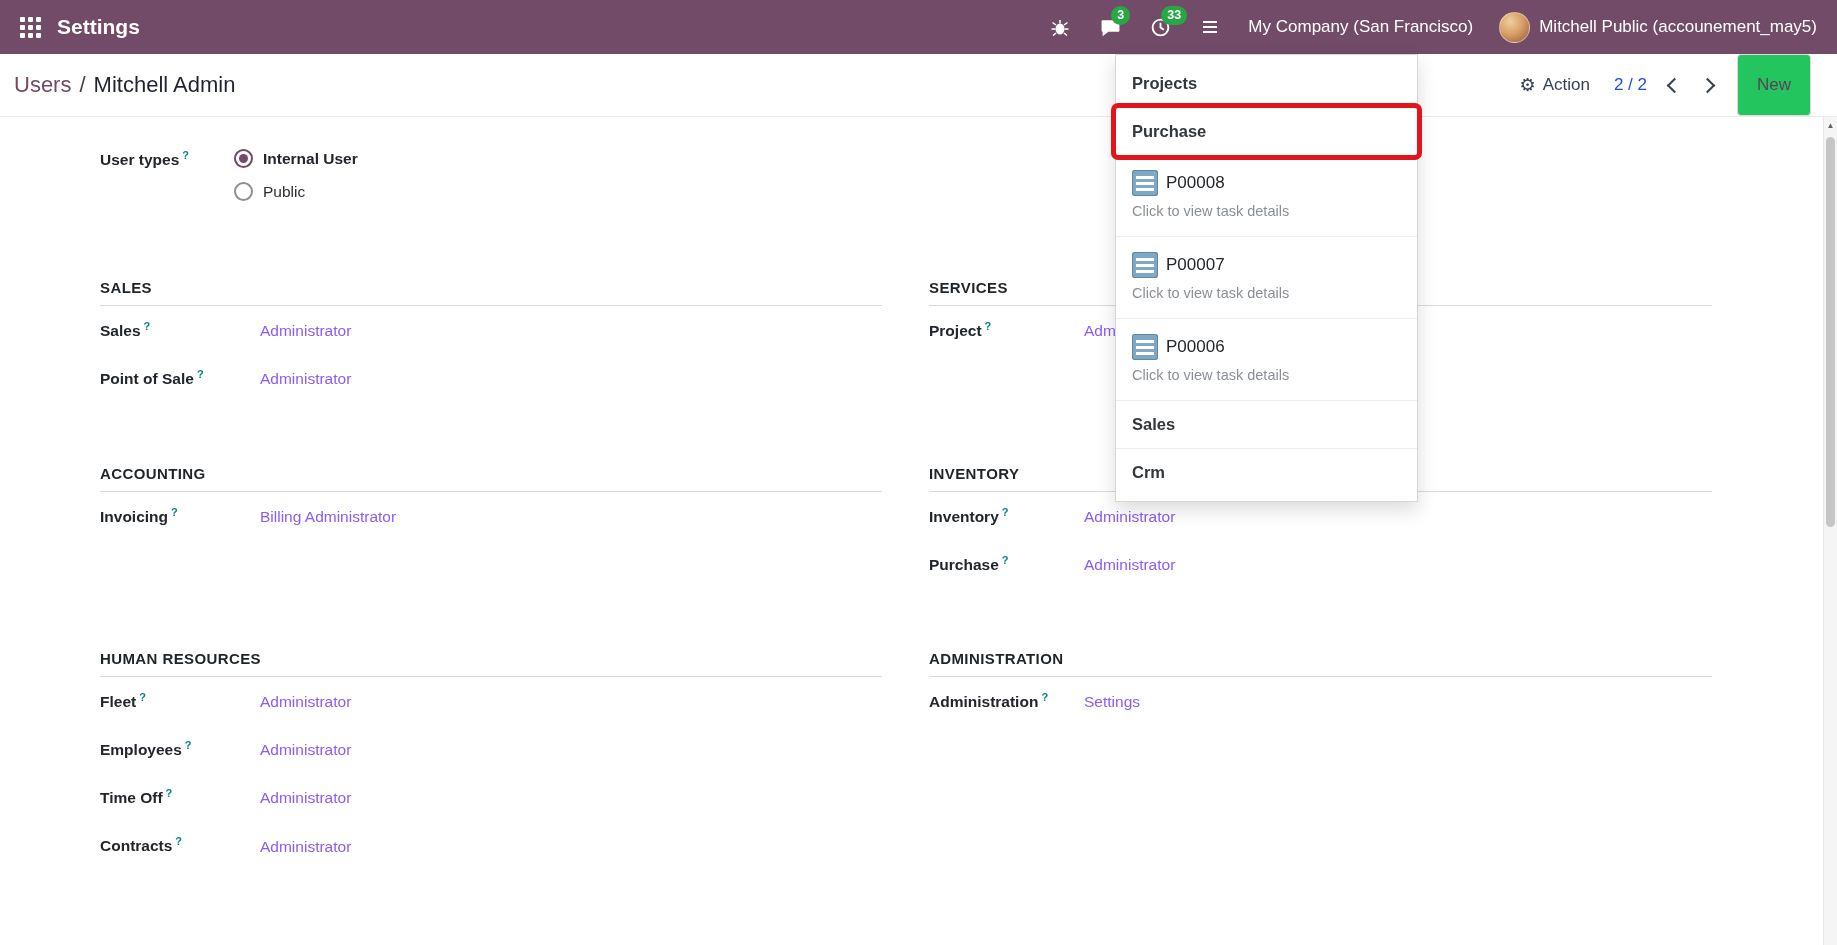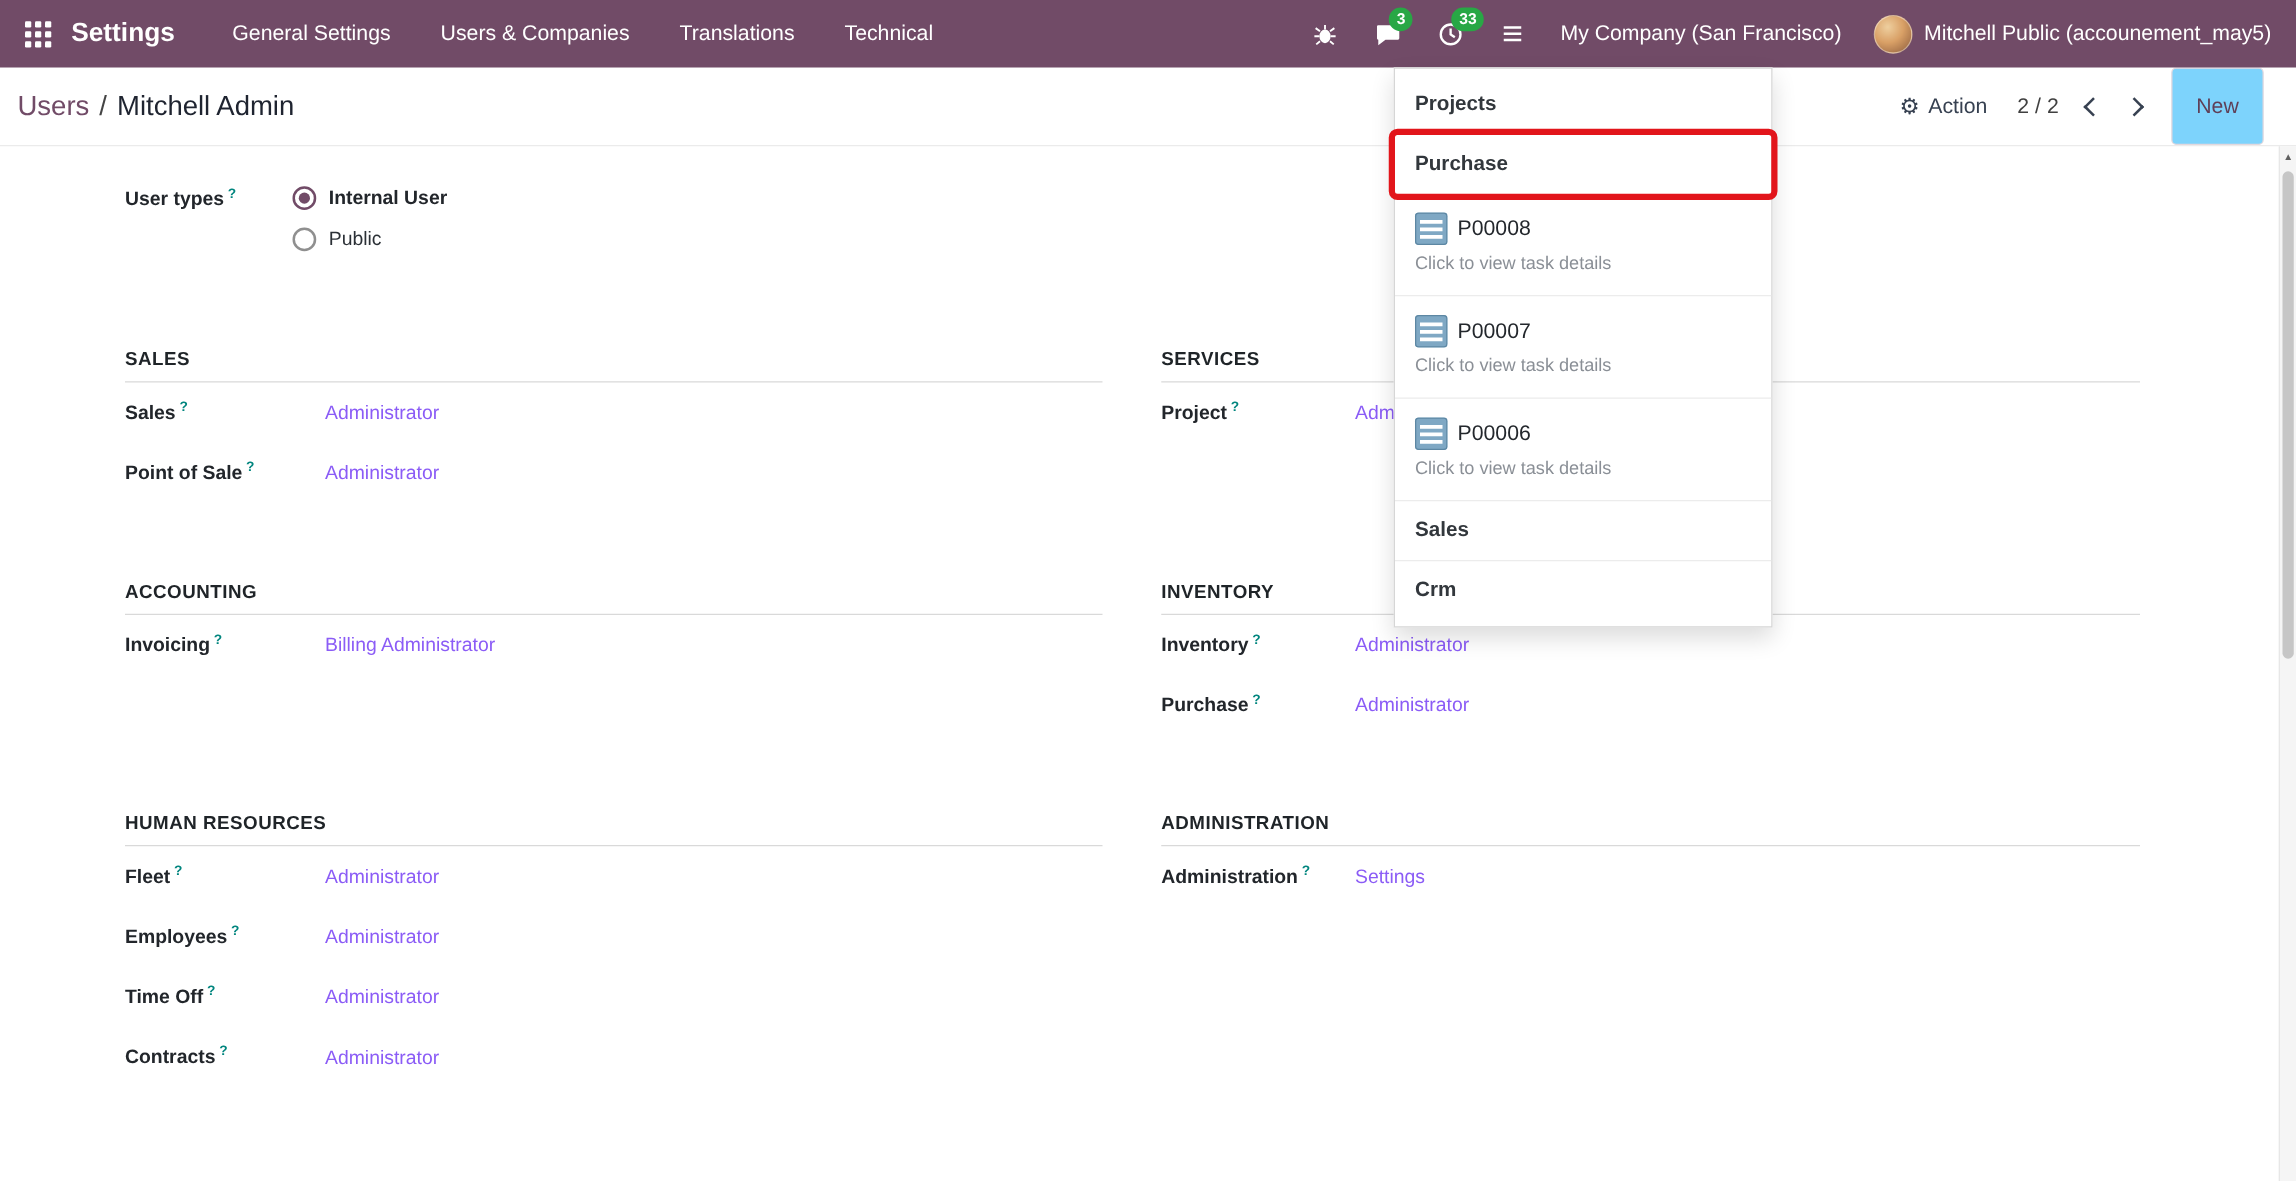--- a/index.html
+++ b/index.html
@@ -23,25 +23,25 @@
   
   .control-panel { height:63px; display:flex; align-items:center; padding:0 26px 0 14px; border-bottom:1px solid #ebebeb; background:#fff; }
   .breadcrumb { font-size:22px; display:flex; align-items:center; gap:8px; }
   .bc-parent { color:#714B67; cursor:pointer; }
   .bc-sep { color:#444; }
   .bc-current { color:#1f2430; }
   .cp-right { margin-left:auto; display:flex; align-items:center; gap:24px; }
   .action-group { display:flex; align-items:center; gap:7px; font-size:17px; color:#374151; cursor:pointer; }
   .gear-glyph { font-size:18px; color:#374151; }
   .pager-group { display:flex; align-items:center; gap:22px; }
-  .pager { font-size:17px; color:#404040; }
+  .pager { font-size:17px; color:#1d4ed8; }
   .chev { width:11px; height:11px; border-left:2px solid #374151; border-bottom:2px solid #374151; display:inline-block; cursor:pointer; }
   .chev.left  { transform:rotate(45deg); }
   .chev.right { transform:rotate(-135deg); }
-  .new-btn { background:#7dd3fc; color:#5f3f57; border:1px solid #e1d8de; font-size:17px; padding:20px 19px; border-radius:4px; cursor:pointer; font-family:inherit; }
+  .new-btn { background:#22c55e; color:#5f3f57; border:1px solid #e1d8de; font-size:17px; padding:20px 19px; border-radius:4px; cursor:pointer; font-family:inherit; }
 
   
   .content { position:relative; padding:32px 0 0 100px; }
   .user-types { display:grid; grid-template-columns:134px auto; }
   .flabel { font-size:15.5px; font-weight:700; color:#22262b; }
   .help { color:#01857e; font-size:11px; margin-left:3px; vertical-align:super; cursor:pointer; }
   .radios { display:flex; flex-direction:column; gap:14px; }
   .radio-row { display:flex; align-items:center; gap:10px; cursor:pointer; }
   .radio { width:19px; height:19px; border-radius:50%; border:2px solid #8f8f8f; background:#fff; position:relative; flex:0 0 auto; }
   .radio.checked { border-color:#714B67; }
@@ -87,26 +87,20 @@
         <span></span>
         <span></span>
         <span></span>
         <span></span>
         <span></span>
         <span></span>
         <span></span>
         <span></span>
     </div>
     <div class="brand">Settings</div>
-    <nav class="nav-links">
-      <span class="nav-link">General Settings</span>
-      <span class="nav-link">Users &amp; Companies</span>
-      <span class="nav-link">Translations</span>
-      <span class="nav-link">Technical</span>
-    </nav>
     <div class="nav-right">
       <div class="icon-btn">
         <svg width="20" height="20" viewBox="0 0 20 20" fill="none" stroke="#fff" stroke-width="1.5">
           <ellipse cx="10" cy="12" rx="4.5" ry="5.5" fill="#fff" stroke="none"></ellipse>
           <path d="M10 6.5 V3 M6 8 L2.5 5.5 M14 8 L17.5 5.5 M5.5 12 H1.5 M14.5 12 H18.5 M6 16 L3 18.5 M14 16 L17 18.5"></path>
         </svg>
       </div>
       <div class="icon-btn">
         <svg width="21" height="21" viewBox="0 0 20 20">
             <path fill="#fff" d="M2.5 3h15a1 1 0 0 1 1 1v9a1 1 0 0 1-1 1H8l-5.5 4.3V14h-.001A1 1 0 0 1 1.5 13V4a1 1 0 0 1 1-1z"></path>

